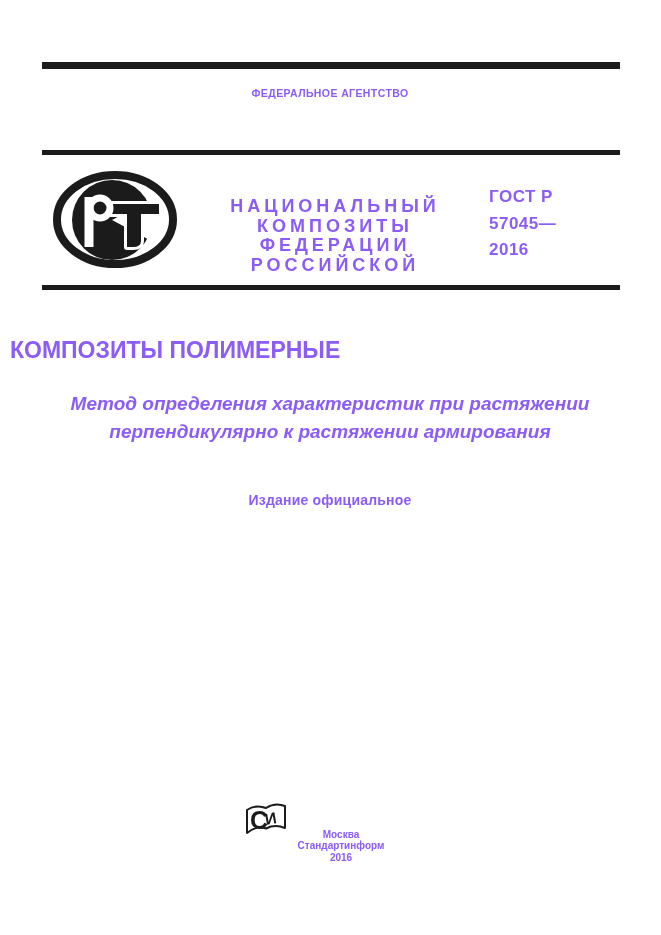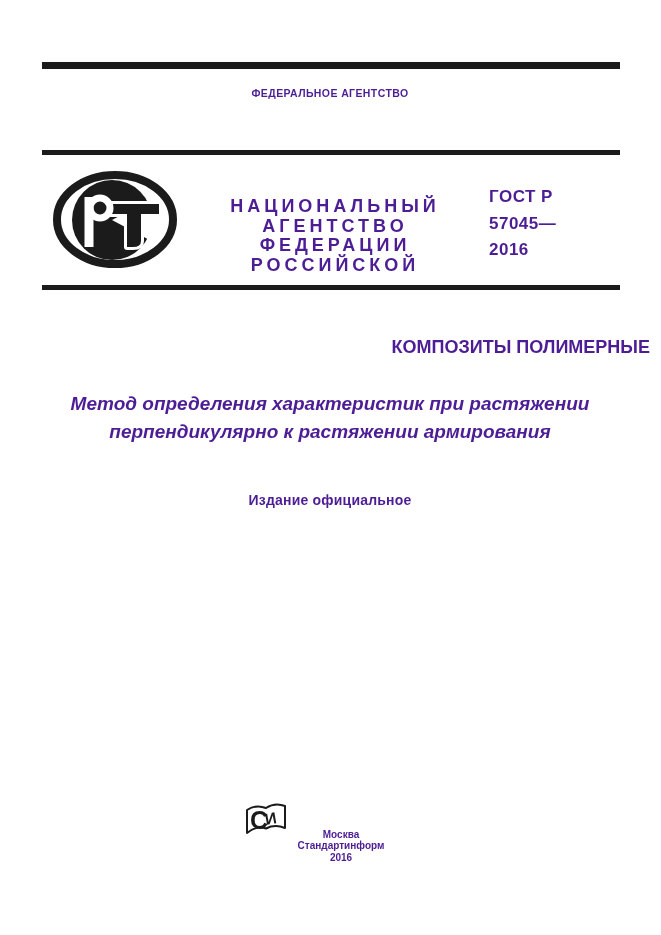--- a/index.html
+++ b/index.html
@@ -1,21 +1,21 @@
 <!DOCTYPE html>
 <html lang="ru"><head>
 <meta charset="utf-8">
 <title>ГОСТ Р 57045—2016</title>
 <style>
   html, body { margin: 0; padding: 0; background: #ffffff; }
   .page {
     position: relative;
     width: 661px; height: 935px;
     background: #ffffff;
-    color: #4c1d95;
+    color: #8b5cf6;
     font-family: "Liberation Sans", "DejaVu Sans", sans-serif;
     overflow: hidden;
   }
   .rule { position: absolute; left: 42px; width: 578px; background: #1b1b1b; }
   .rule-top   { top: 62px;  height: 7px; }
   .rule-mid   { top: 150px; height: 5px; }
   .rule-low   { top: 285px; height: 5px; }
 
   .agency-line {
     position: absolute; left: 10px; width: 640px;
@@ -34,21 +34,21 @@
   }
   .designation {
     position: absolute; left: 489px; top: 184px;
     font-weight: bold; font-size: 17px;
     line-height: 26.5px; letter-spacing: 0.5px;
     white-space: nowrap;
   }
 
   .doc-title {
     position: absolute; left: 10px; top: 337px; width: 640px; margin: 0;
-    text-align: right; font-weight: bold; font-size: 18px;
+    text-align: left; font-weight: bold; font-size: 23px;
   }
   .doc-subtitle {
     position: absolute; left: 10px; top: 390px; width: 640px; margin: 0;
     text-align: center; font-weight: bold; font-size: 19px; line-height: 28px; font-style: italic;
   }
   .edition-note {
     position: absolute; left: 10px; top: 492px; width: 640px;
     text-align: center; font-weight: bold; font-size: 14px; letter-spacing: 0.2px;
   }
 
@@ -77,21 +77,21 @@
       <path d="M59,49 L104,25 L104,73 Z" fill="#ffffff"></path>
       <path d="M58,33 H106 V43 H88 V70 Q88,76 80,76 H74 V43 H58 Z" fill="#ffffff" stroke="#ffffff" stroke-width="6" stroke-linejoin="round"></path>
       <path d="M58,33 H106 V43 H88 V70 Q88,76 80,76 H74 V43 H58 Z" fill="#1b1b1b"></path>
       <path d="M36,76 V26" stroke="#ffffff" stroke-width="9" fill="none"></path>
       <circle cx="47" cy="37" r="10" fill="none" stroke="#ffffff" stroke-width="7"></circle>
     </svg>
   </div>
 
   <div class="std-type">
     <div>НАЦИОНАЛЬНЫЙ</div>
-    <div>АГЕНТСТВО</div>
+    <div>КОМПОЗИТЫ</div>
     <div>ФЕДЕРАЦИИ</div>
     <div>РОССИЙСКОЙ</div>
   </div>
 
   <div class="designation">
     <div>ГОСТ Р</div>
     <div>57045—</div>
     <div>2016</div>
   </div>
 

